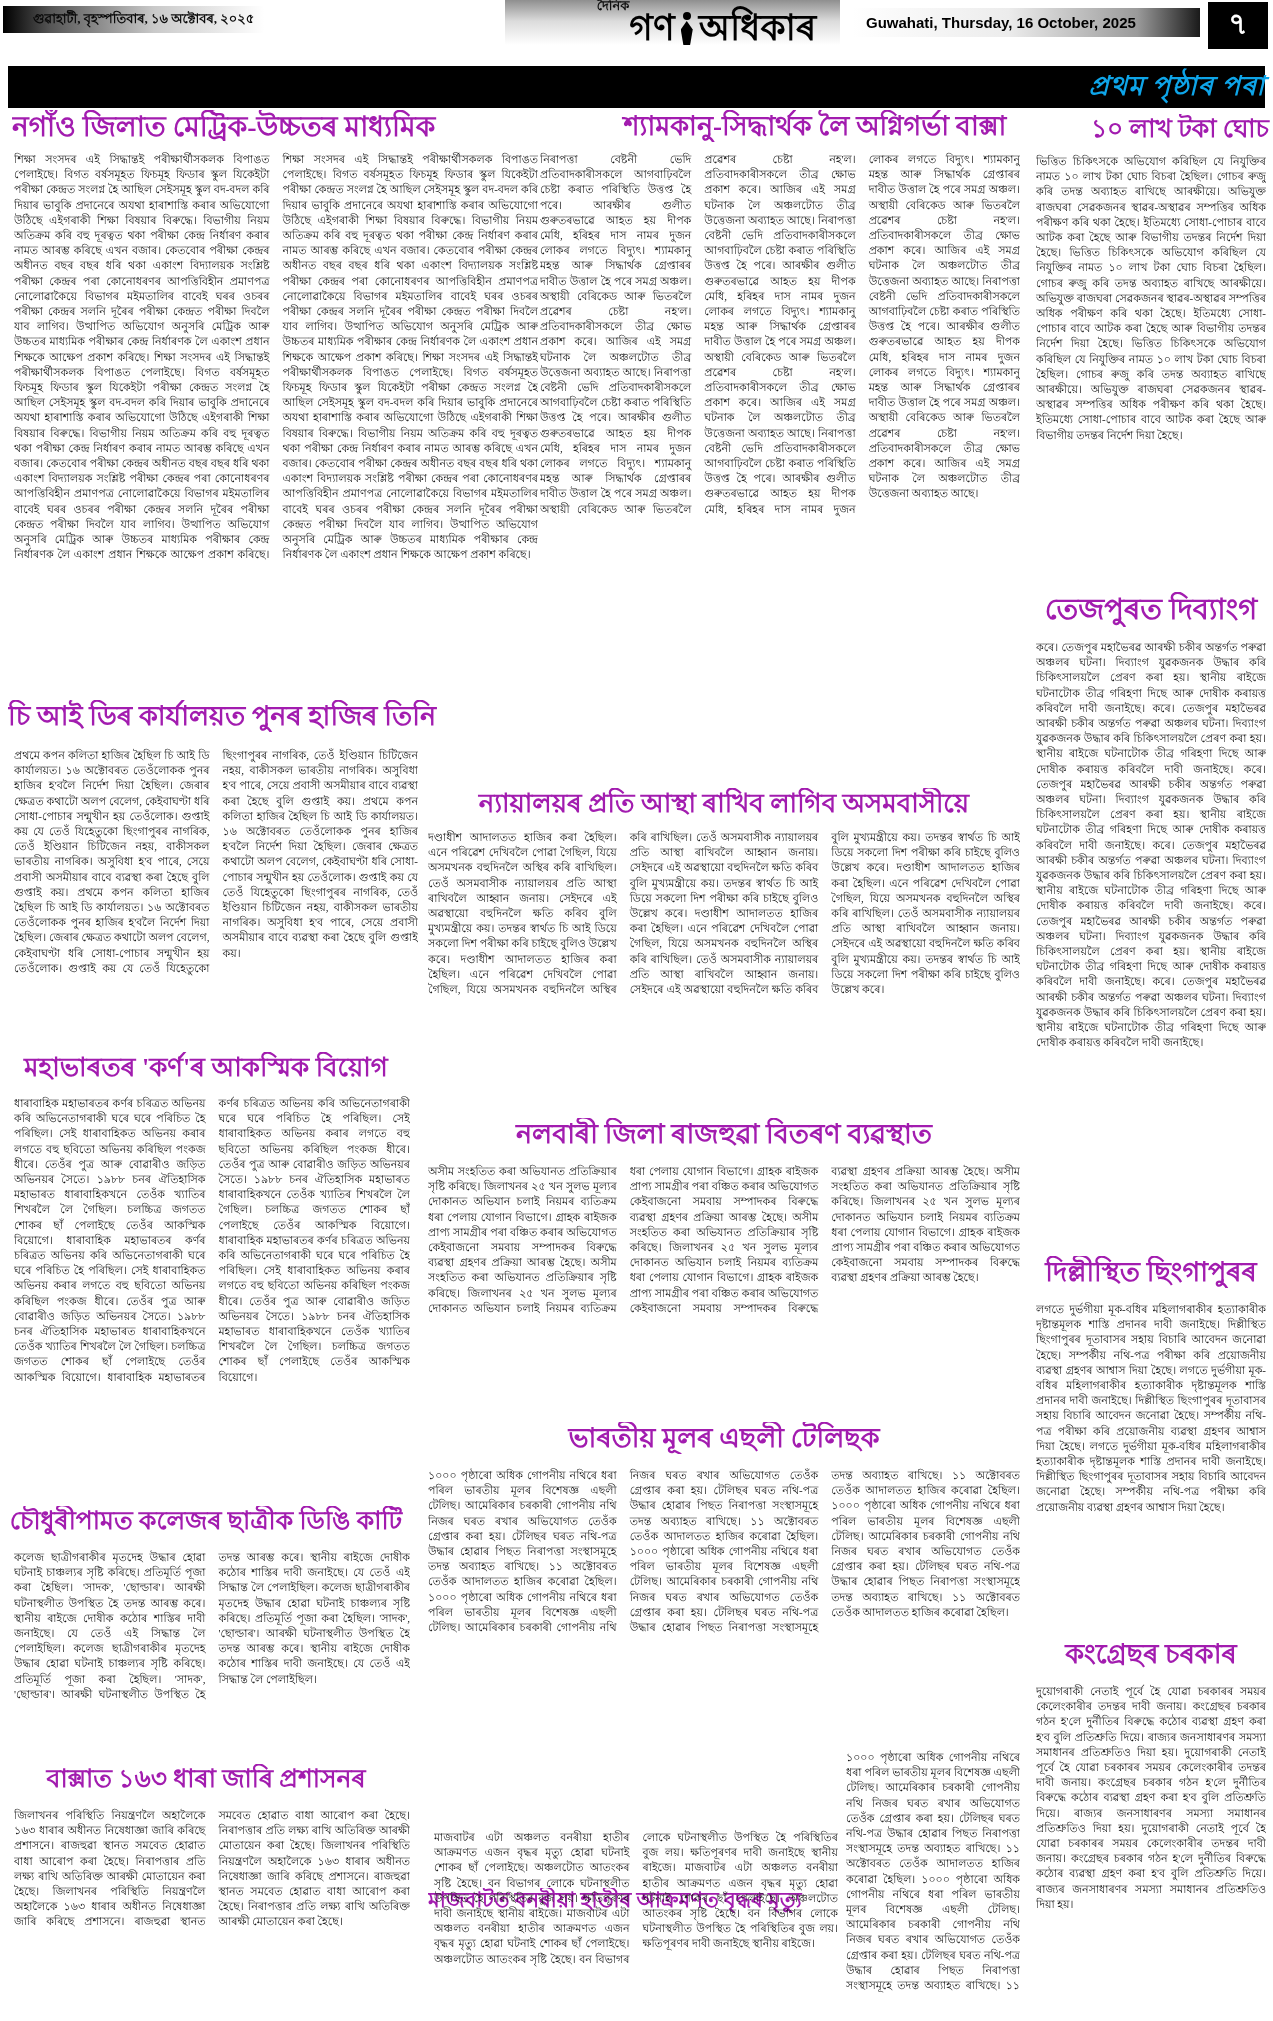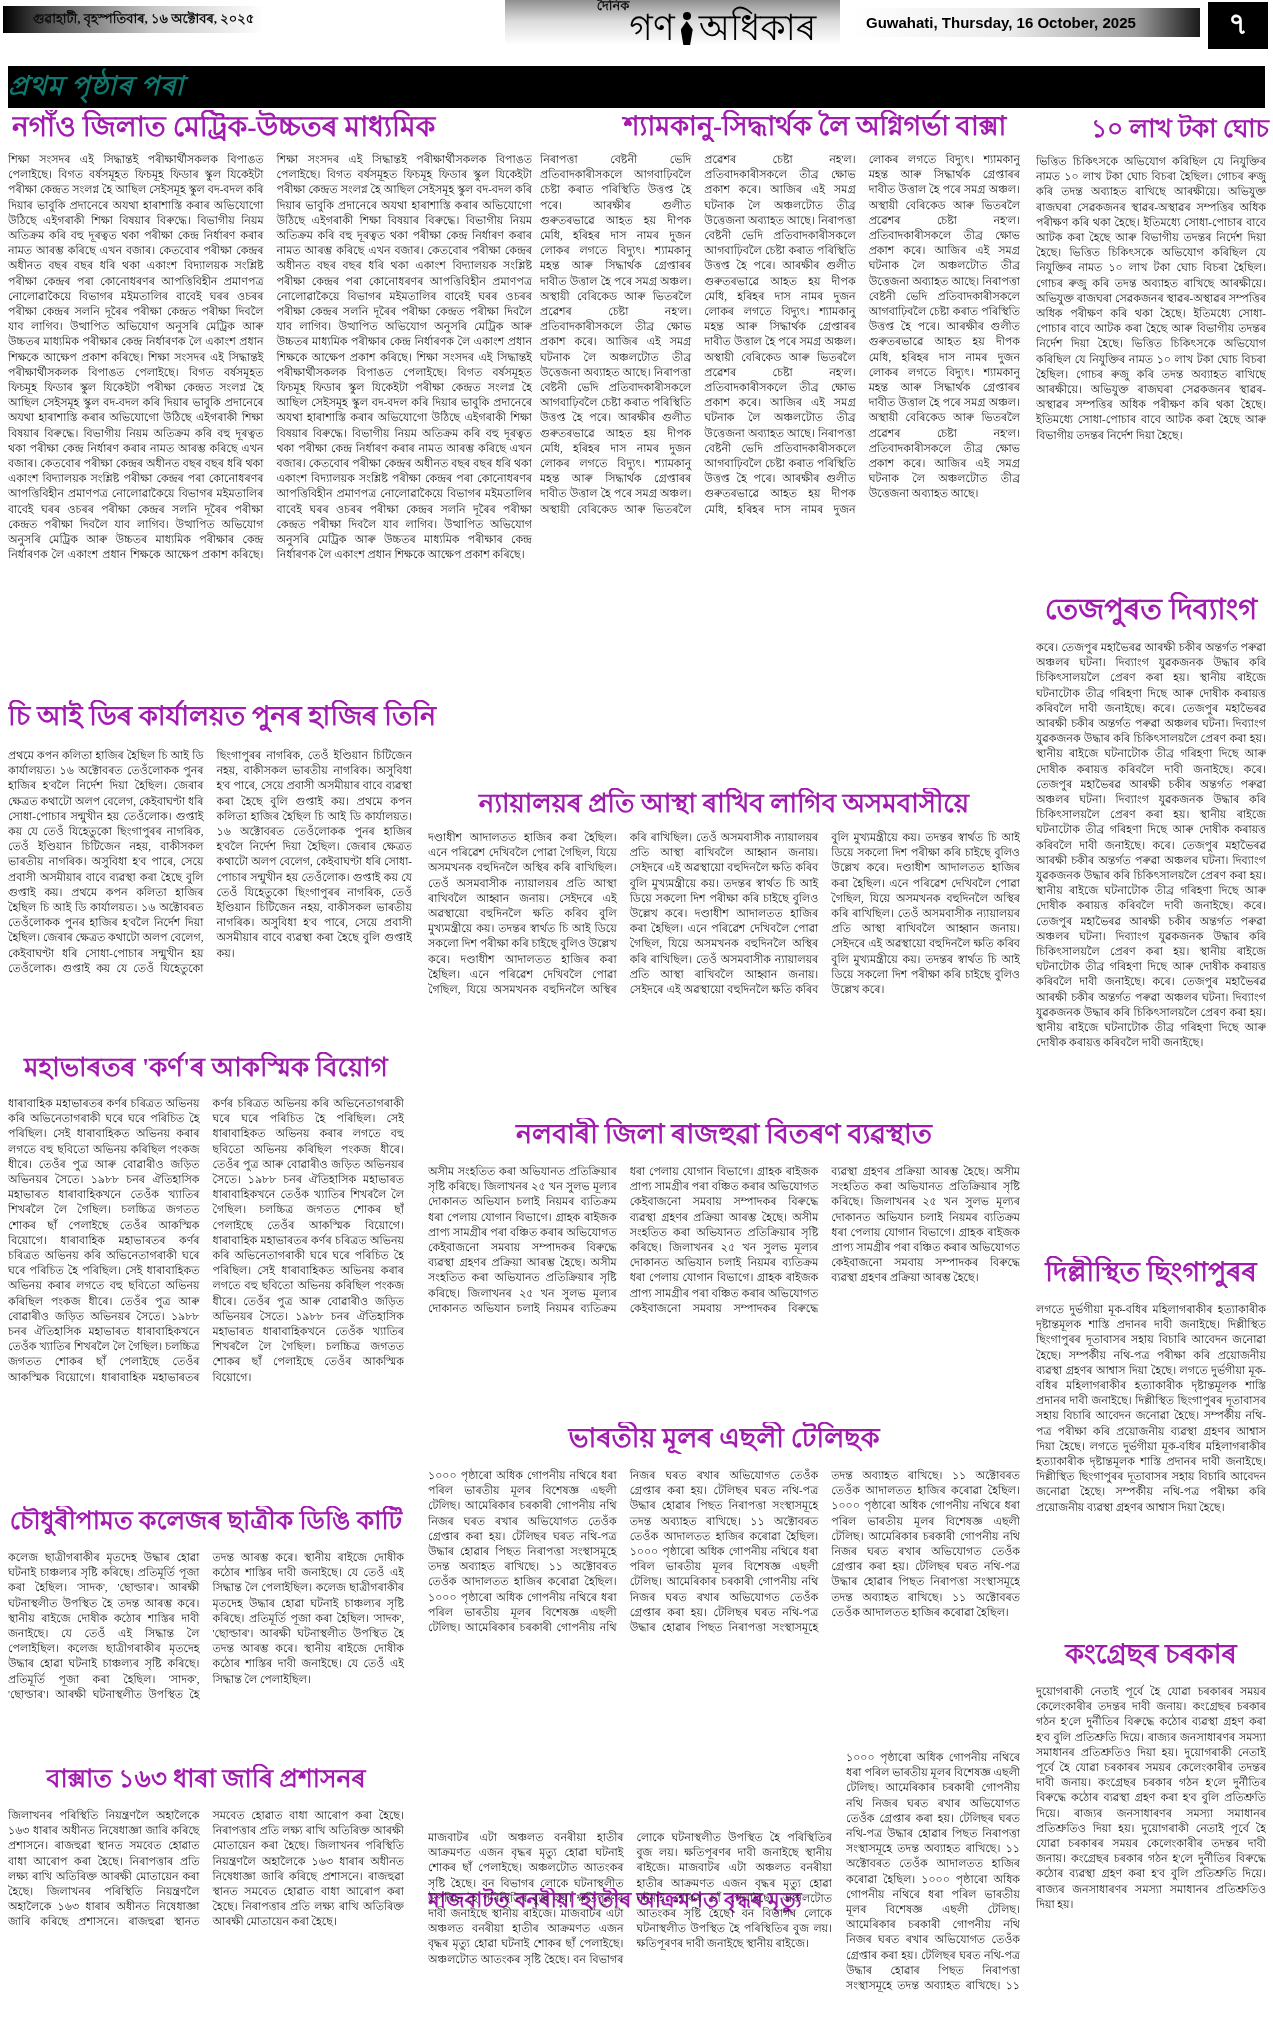--- a/index.html
+++ b/index.html
@@ -15,50 +15,50 @@
     background:linear-gradient(90deg,#000 0%,#555 14%,#c9c9c9 45%,#fff 78%);
     display:flex;align-items:center;padding-left:30px;box-sizing:border-box;
     font-weight:bold;font-size:13px;color:#0a0a0a;white-space:nowrap;overflow:hidden;text-align:center;
   }
   .masthead{
     top:0;left:505px;width:335px;height:56px;
     background:linear-gradient(180deg,#8f8f8f 0%,#dcdcdc 38%,#ffffff 80%);
     display:flex;justify-content:center;padding-left:10px;box-sizing:border-box;
   }
   .masthead .daily{font-size:13px;font-weight:bold;line-height:12px;margin-left:58px;}
-  .masthead .title-row{display:flex;align-items:center;gap:4px;font-weight:normal;font-size:36px;line-height:36px;color:#000;}
+  .masthead .title-row{display:flex;align-items:center;gap:4px;font-weight:bold;font-size:36px;line-height:36px;color:#000;}
   .logo-figure{position:relative;width:16px;height:36px;}
   .logo-figure::before{content:"";position:absolute;top:2px;left:4px;width:8px;height:8px;border-radius:50%;background:#000;}
   .logo-figure::after{content:"";position:absolute;top:11px;left:2px;width:12px;height:24px;background:#000;clip-path:polygon(50% 0,100% 35%,78% 100%,22% 100%,0 35%);}
   .date-bar-right{
     top:8px;left:852px;width:348px;height:29px;
     background:linear-gradient(90deg,#ffffff 0%,#ececec 45%,#9a9a9a 82%,#1a1a1a 100%);
     display:flex;align-items:center;padding-left:14px;box-sizing:border-box;
     font-family:"Liberation Sans","DejaVu Sans",sans-serif;
     font-weight:bold;font-size:15px;color:#000;white-space:nowrap;
   }
   .page-num-box{
     top:2px;left:1208px;width:60px;height:47px;background:#000;color:#fff;
     display:flex;align-items:center;justify-content:center;font-size:30px;font-weight:bold;
   }
   .section-banner{
-    top:66px;left:8px;width:1257px;height:42px;background:#000;color:#0f766e;
-    display:flex;align-items:center;justify-content:flex-start;
+    top:66px;left:8px;width:1257px;height:42px;background:#000;color:#0ea5e9;
+    display:flex;align-items:center;justify-content:flex-end;
     font-style:italic;font-weight:bold;font-size:27px;letter-spacing:1px;
   }
   
   .headline{
     font-weight:bold;color:#a21caf;white-space:nowrap;overflow:hidden;line-height:1.2;
   }
   .hl-center{text-align:center;}
   .article-body{
     font-size:11px;line-height:15.2px;text-align:justify;color:#161616;
     overflow:hidden;column-gap:13px;word-break:break-word;
   }
-  .cols-1{column-count:1;} .cols-2{column-count:2;} .cols-3{column-count:3;}
+  .cols-1{column-count:1;} .cols-2{column-count:2;margin-left:6px;} .cols-3{column-count:3;}
 </style>
 </head>
 <body>
 
 <div class="page">
 
   <div class="abs date-bar-left">
     <span>গুৱাহাটী, বৃহস্পতিবাৰ, ১৬ অক্টোবৰ, ২০২৫</span>
   </div>
 

